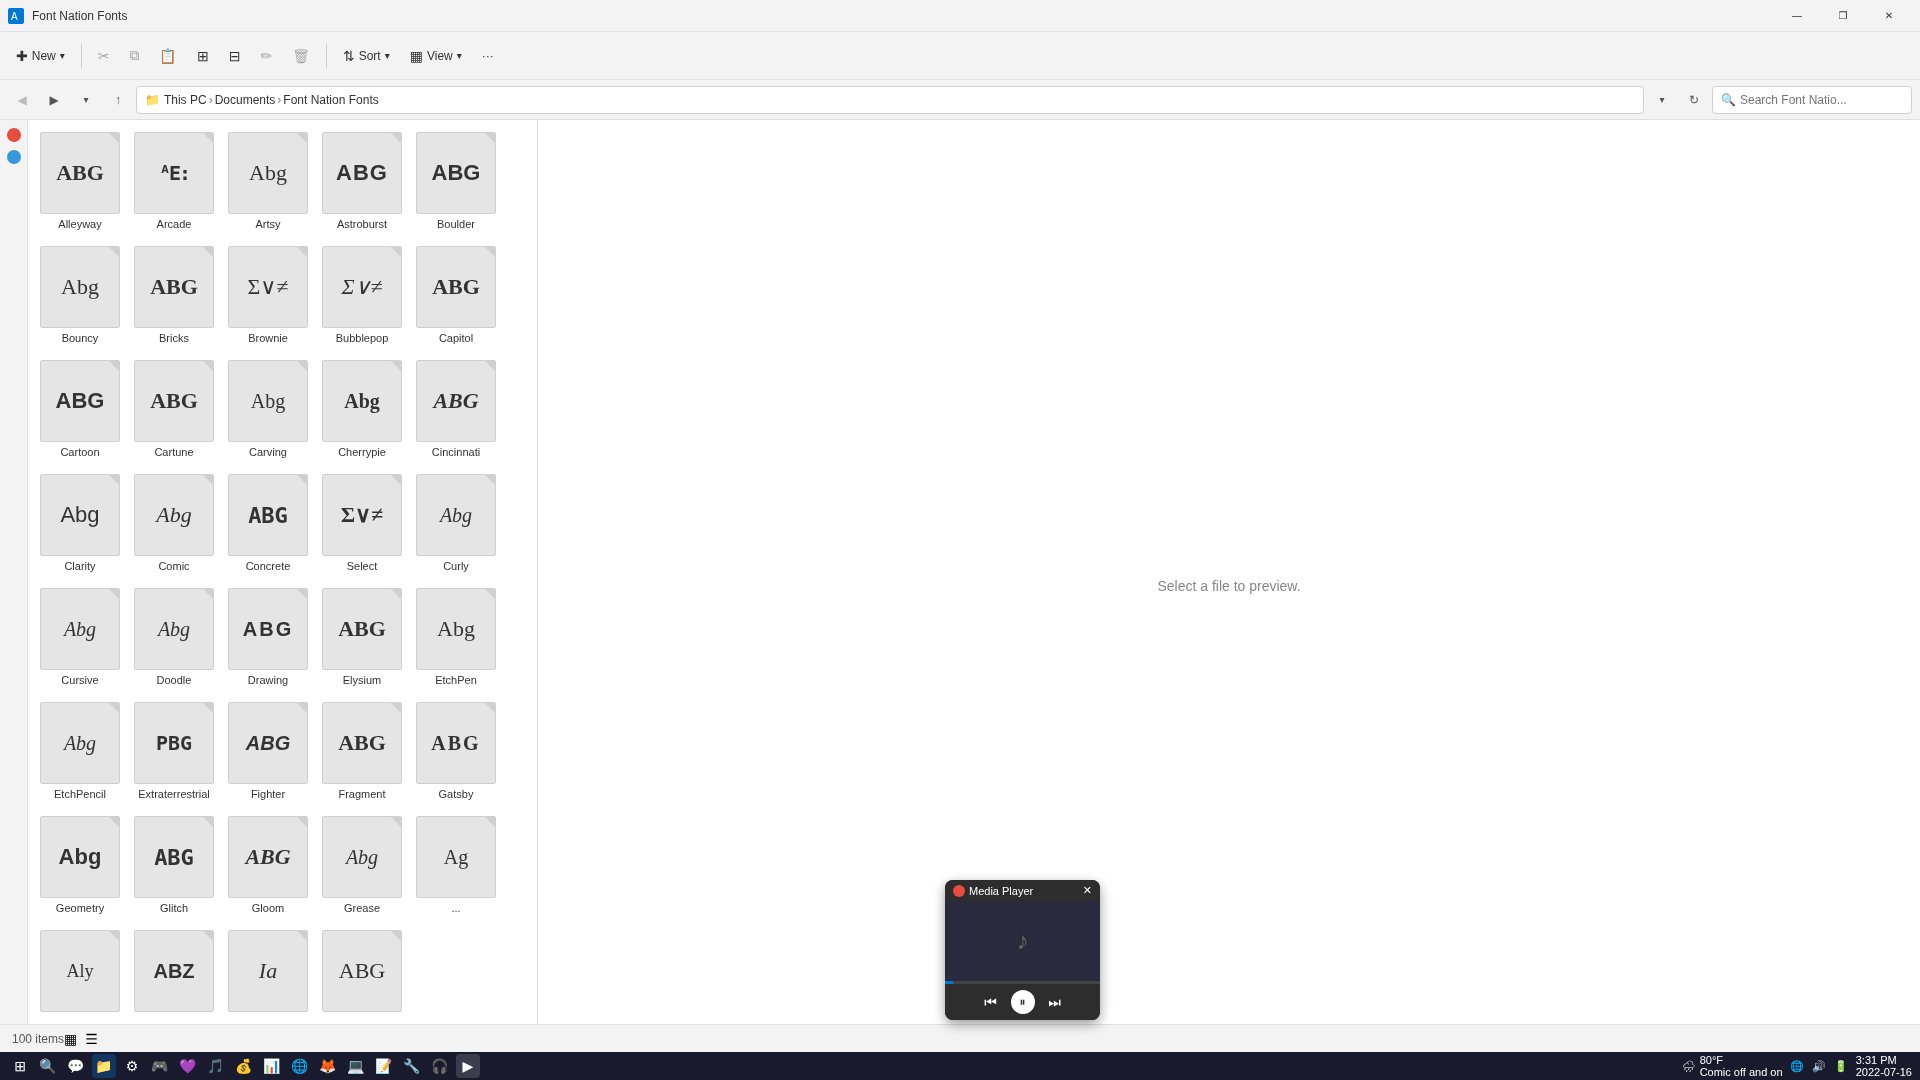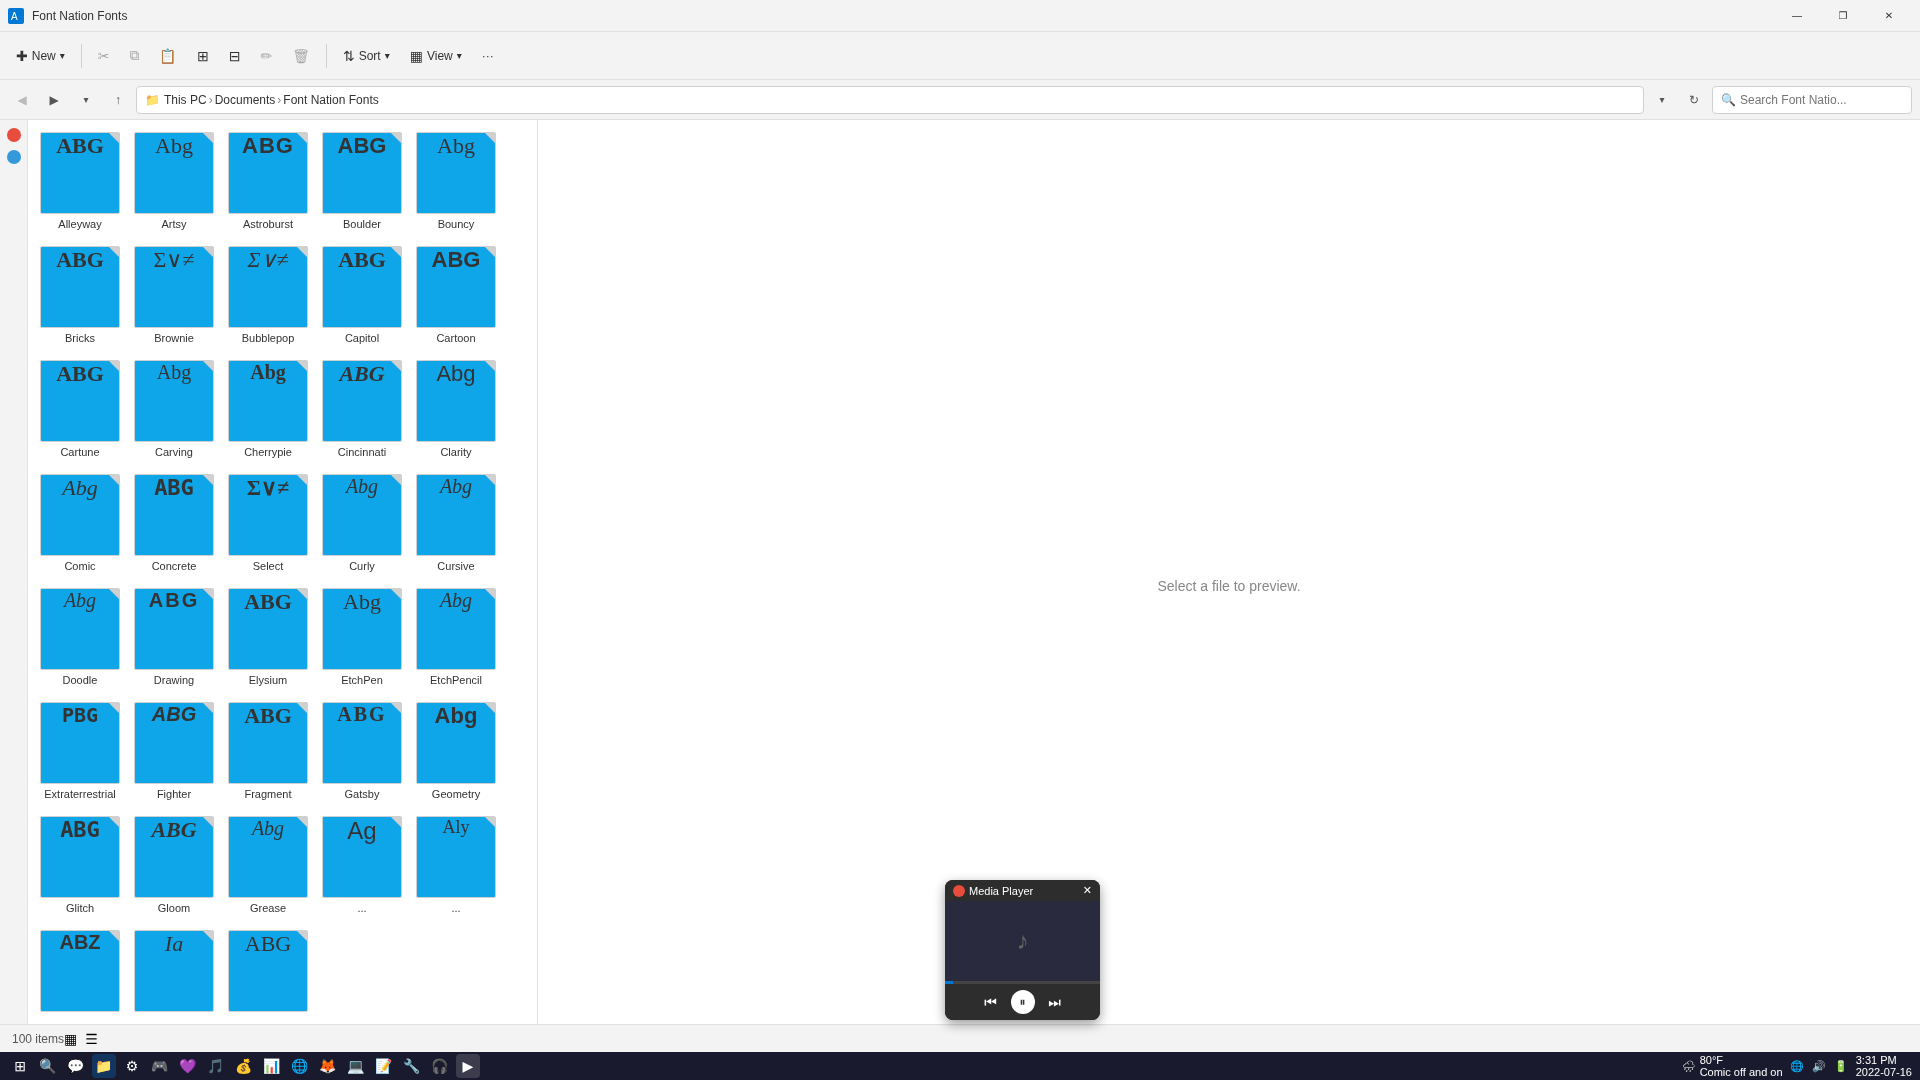--- a/index.html
+++ b/index.html
@@ -168,22 +168,23 @@
       flex-direction: column;
       align-items: center;
       cursor: pointer;
       border-radius: 4px;
       padding: 4px;
     }
     .font-preview-box {
       width: 80px;
       height: 82px;
       border: 1px solid #d0d0d0;
-      background: #0ea5e9;
-      display: flex;
+      background: #e5e5e5;
+      display: flex;
+      align-items: center;
       justify-content: center;
       position: relative;
       border-radius: 2px;
     }
     .font-preview-box::before {
       content: '';
       position: absolute;
       top: 0; right: 0;
       width: 0; height: 0;
       border-left: 10px solid transparent;
@@ -451,20 +452,26 @@
     <div class="file-grid" id="fontGrid">
 
     <div class="font-item">
       <div class="font-preview-box">
         <span class="font-preview-text" style="font-weight:900;font-family:serif;font-size:22px;">ABG</span>
       </div>
       <div class="font-name">Alleyway</div>
     </div>
         <div class="font-item">
       <div class="font-preview-box">
+        <span class="font-preview-text" style="font-weight:900;font-family:monospace;font-size:20px;letter-spacing:-2px;">ᴬE:</span>
+      </div>
+      <div class="font-name">Arcade</div>
+    </div>
+        <div class="font-item">
+      <div class="font-preview-box">
         <span class="font-preview-text" style="font-family:serif;font-size:22px;">Abg</span>
       </div>
       <div class="font-name">Artsy</div>
     </div>
         <div class="font-item">
       <div class="font-preview-box">
         <span class="font-preview-text" style="font-weight:900;font-family:sans-serif;letter-spacing:1px;font-size:22px;">ABG</span>
       </div>
       <div class="font-name">Astroburst</div>
     </div>
@@ -643,21 +650,21 @@
       <div class="font-name">Gloom</div>
     </div>
         <div class="font-item">
       <div class="font-preview-box">
         <span class="font-preview-text" style="font-style:italic;font-family:cursive;font-size:20px;">Abg</span>
       </div>
       <div class="font-name">Grease</div>
     </div>
         <div class="font-item">
       <div class="font-preview-box">
-        <span class="font-preview-text" style="font-family:Liberation Sans, sans-serif;font-size:24px;">Ag</span>
+        <span class="font-preview-text" style="font-family:Liberation Serif, serif;font-size:20px;">Ag</span>
       </div>
       <div class="font-name">...</div>
     </div>
         <div class="font-item">
       <div class="font-preview-box">
         <span class="font-preview-text" style="font-family:cursive;font-size:18px;">Aly</span>
       </div>
       <div class="font-name">...</div>
     </div>
         <div class="font-item">

